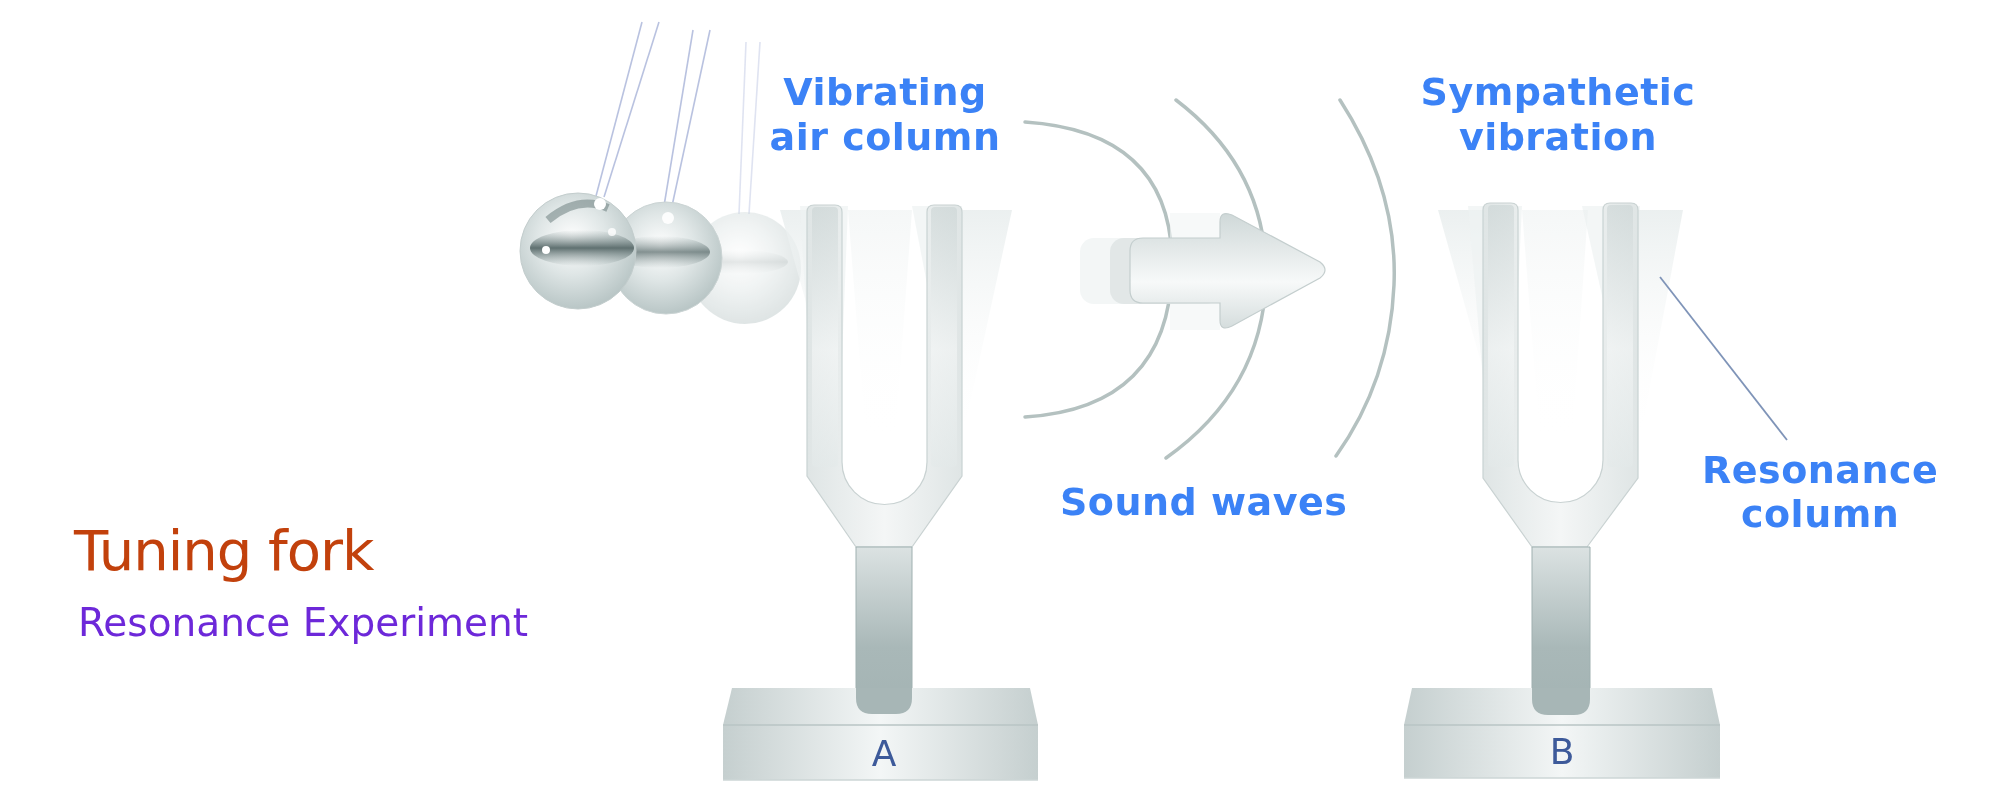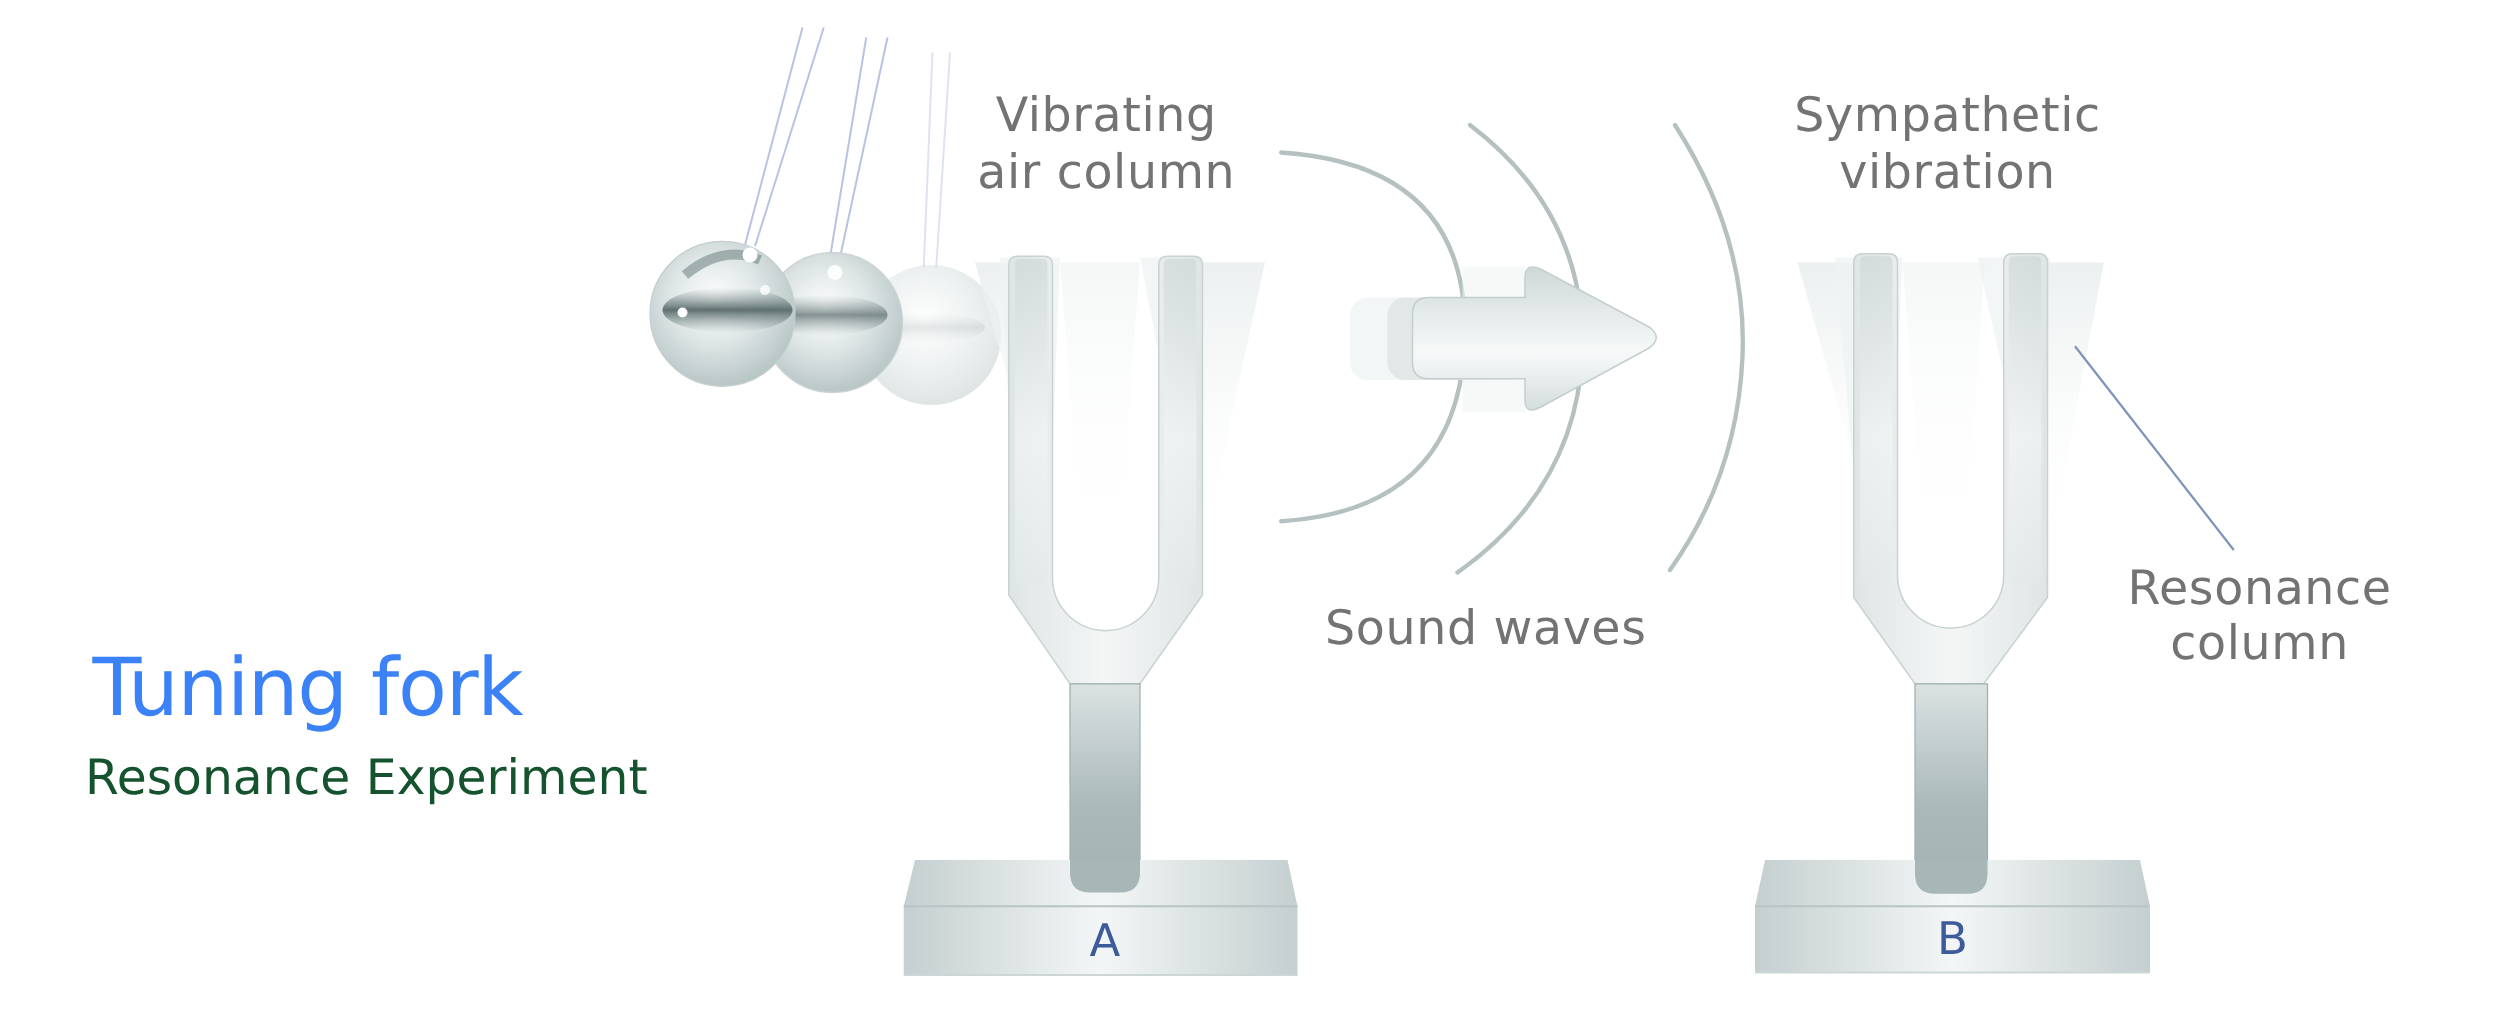--- a/index.html
+++ b/index.html
@@ -1,25 +1,25 @@
 <!DOCTYPE html>
 <html><head>
 <meta charset="utf-8">
 <style>
   html, body { margin: 0; padding: 0; background: #ffffff; }
   body { width: 2000px; height: 810px; position: relative; overflow: hidden;
          font-family: "DejaVu Sans", sans-serif; }
   .stage { position: absolute; left: 0; top: 0; width: 2000px; height: 810px; }
-  .lbl { position: absolute; color: #737373; font-family: "DejaVu Sans", sans-serif;
-         font-size: 38px; line-height: 45px; letter-spacing: 0.5px; white-space: nowrap; }
+  .lbl { position: absolute; color: #3b82f6; font-family: "DejaVu Sans", sans-serif;
+         font-size: 38px; line-height: 45px; letter-spacing: 0.5px; white-space: nowrap; font-weight: bold; }
   .center { text-align: center; }
-  .title { position: absolute; left: 74px; top: 506px; color: #3b82f6;
-           font-family: "DejaVu Sans", sans-serif; font-size: 64px; line-height: 90px;
+  .title { position: absolute; left: 74px; top: 506px; color: #c2410c;
+           font-family: "DejaVu Sans", sans-serif; font-size: 56px; line-height: 90px;
            letter-spacing: -1px; white-space: nowrap; }
-  .subtitle { position: absolute; left: 68px; top: 600px; color: #14532d;
+  .subtitle { position: absolute; left: 78px; top: 600px; color: #6d28d9;
            font-family: "DejaVu Sans", sans-serif; font-size: 39px; line-height: 46px;
            white-space: nowrap; }
   .base-letter { position: absolute; color: #3d5a9a; font-family: "DejaVu Sans", sans-serif;
            font-size: 36px; line-height: 40px; width: 60px; text-align: center; }
 </style>
 </head>
 <body>
 
 <div class="stage">
 

